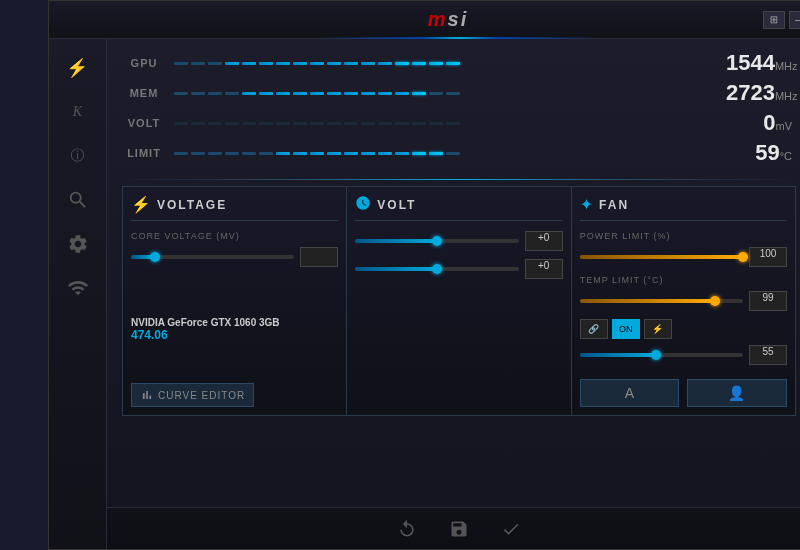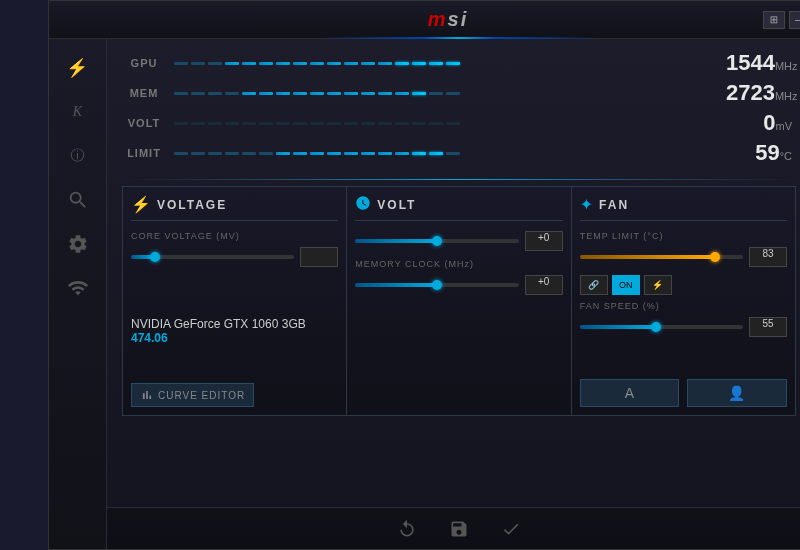--- a/index.html
+++ b/index.html
@@ -271,22 +271,22 @@
       background: #222;
       border: 1px solid #444;
       color: #ccc;
       font-size: 10px;
       text-align: center;
       padding: 0;
     }
     
     .gpu-name {
       color: #ccc;
-      font-size: 12px;
-      font-weight: normal;
+      font-size: 10px;
+      font-weight: bold;
       margin-top: 8px;
     }
     .gpu-score {
       color: #00aadd;
       font-size: 12px;
       font-weight: bold;
     }
     .curve-editor-btn {
       position: absolute;
       bottom: 8px;
@@ -585,49 +585,55 @@
           </span>
           <span class="panel-title">VOLT</span>
         </div>
         <div class="slider-row">
           <div class="slider-track">
             <div class="slider-fill" style="width:50%;"></div>
             <div class="slider-thumb" style="left:50%;"></div>
           </div>
           <div class="slider-input">+0</div>
         </div>
-        <div class="control-label">MEMORY CLOCK (MHz)</div>
         <div class="slider-row">
           <div class="slider-track">
             <div class="slider-fill" style="width:50%;"></div>
             <div class="slider-thumb" style="left:50%;"></div>
           </div>
           <div class="slider-input">+0</div>
         </div>
       </div>
 
       <div class="panel" style="border-left:1px solid #2a3a4a;">
         <div class="panel-header">
           <span class="panel-icon">✦</span>
           <span class="panel-title">FAN</span>
+        </div>
+        <div class="control-label">POWER LIMIT (%)</div>
+        <div class="slider-row">
+          <div class="slider-track">
+            <div class="slider-fill orange" style="width:100%;"></div>
+            <div class="slider-thumb orange" style="left:100%;"></div>
+          </div>
+          <div class="slider-input">100</div>
         </div>
         <div class="control-label">TEMP LIMIT (°C)</div>
         <div class="slider-row">
           <div class="slider-track">
             <div class="slider-fill orange" style="width:83%;"></div>
             <div class="slider-thumb orange" style="left:83%;"></div>
           </div>
-          <div class="slider-input">83</div>
+          <div class="slider-input">99</div>
         </div>
         <div class="toggle-row">
           <div class="toggle-btn inactive">🔗</div>
           <div class="toggle-btn active">ON</div>
           <div class="toggle-btn inactive">⚡</div>
         </div>
-        <div class="control-label">FAN SPEED (%)</div>
         <div class="slider-row">
           <div class="slider-track">
             <div class="slider-fill" style="width:47%;"></div>
             <div class="slider-thumb" style="left:47%;"></div>
           </div>
           <div class="slider-input">55</div>
         </div>
         <div class="fan-profile-btns">
           <div class="fan-profile-btn">A</div>
           <div class="fan-profile-btn">👤</div>

